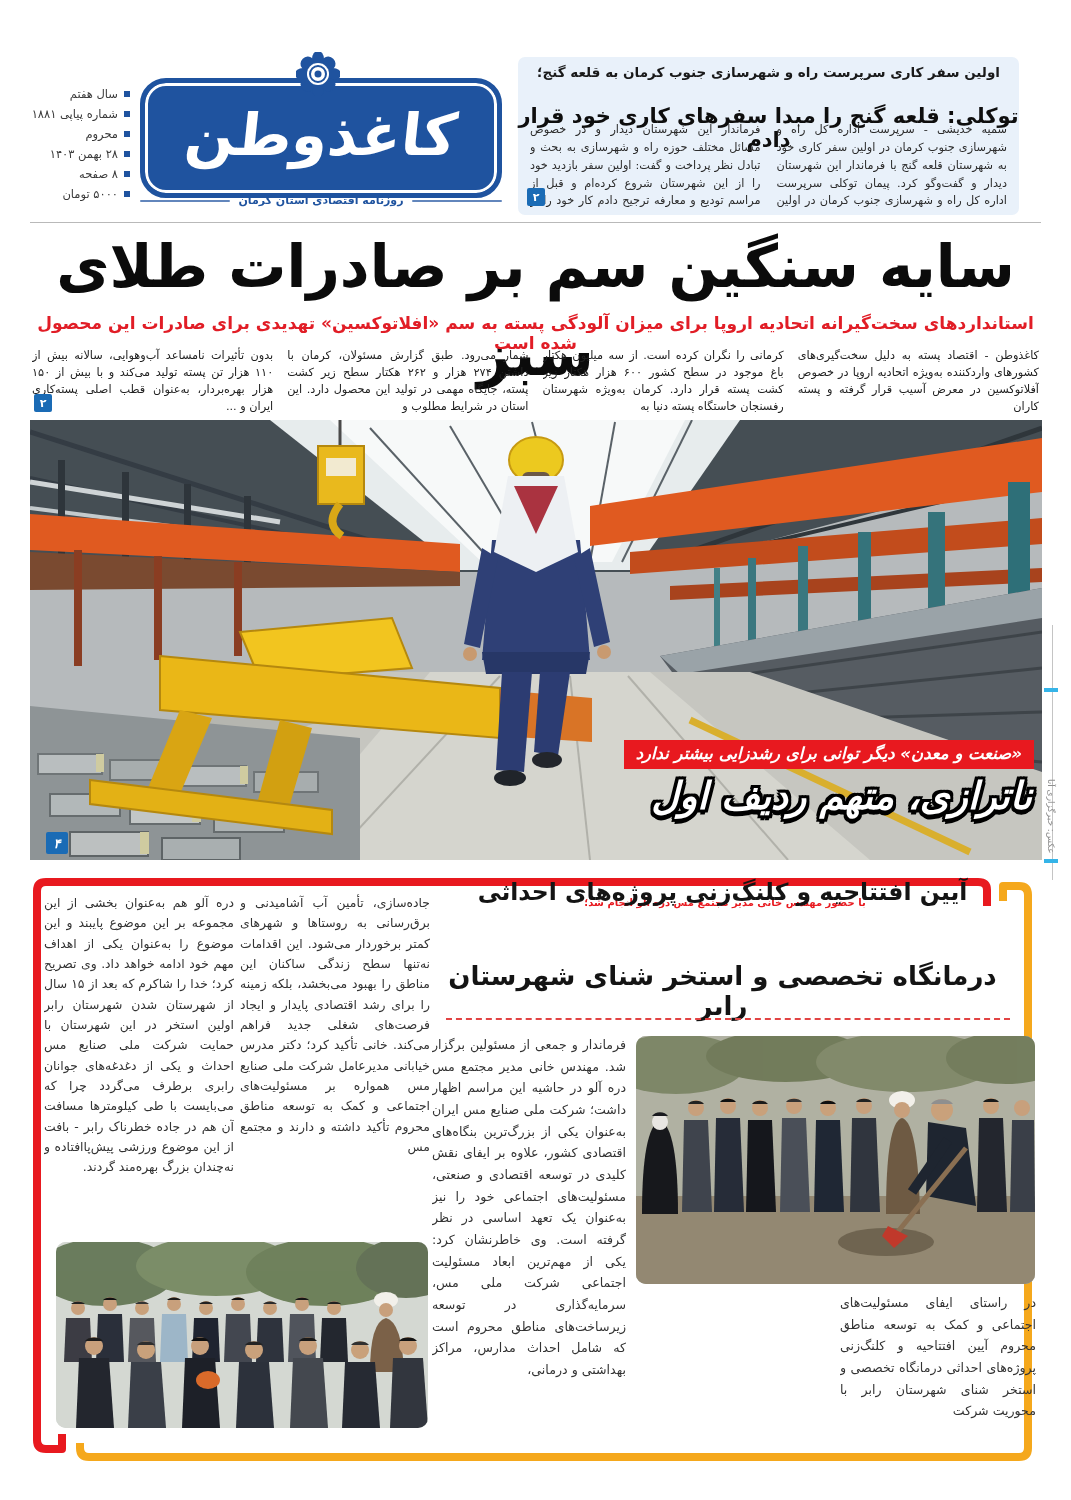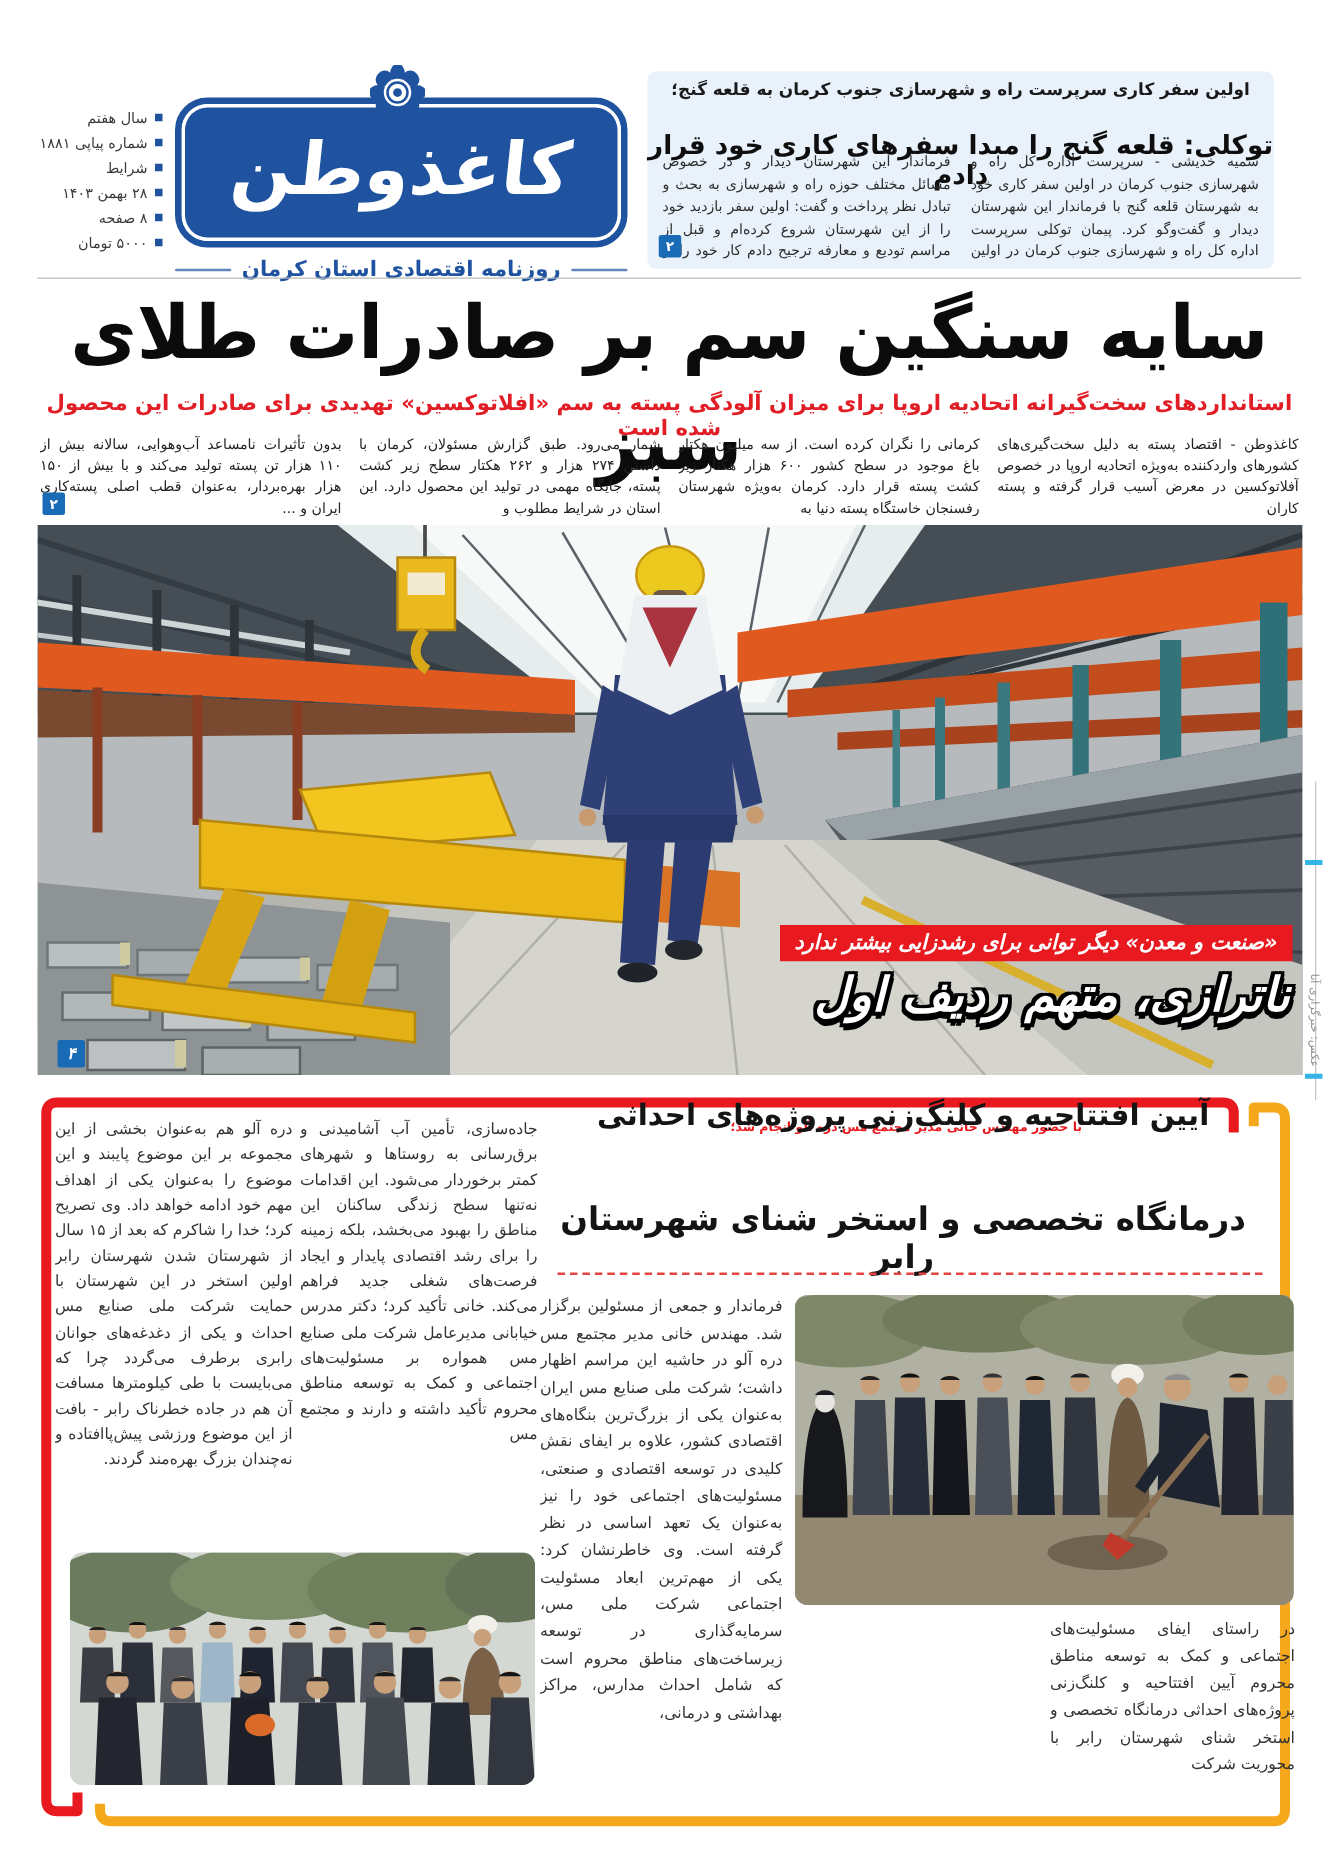--- a/index.html
+++ b/index.html
@@ -8,21 +8,21 @@
   
   .meta-list{position:absolute;left:6px;top:84px;width:124px;}
   .meta-item{display:flex;flex-direction:row;align-items:center;justify-content:flex-start;height:20px;direction:rtl;}
   .meta-bullet{width:6px;height:6px;background:#1f539f;margin-left:6px;flex:none;}
   .meta-label{font-size:11.5px;color:#3a3a3a;white-space:nowrap;}
   .logo-box{position:absolute;left:140px;top:78px;width:352px;height:110px;background:#1f539f;border:5px solid #1f539f;border-radius:26px;box-shadow:inset 0 0 0 3px #fff;display:flex;align-items:center;justify-content:center;}
   .logo-title{color:#fff;font-size:58px;font-weight:bold;transform:skewX(-6deg);line-height:1;padding-bottom:6px;}
   .logo-flower{position:absolute;left:296px;top:52px;width:44px;height:44px;}
   .logo-tagline-row{position:absolute;left:140px;top:194px;width:362px;display:flex;align-items:center;}
   .tagline-rule{flex:1;height:2px;background:#1f539f;opacity:.7;border-radius:2px;}
-  .logo-tagline{font-size:17px;font-weight:bold;color:#1f539f;margin:12px 8px;white-space:nowrap;}
+  .logo-tagline{font-size:11px;font-weight:bold;color:#1f539f;margin:0 8px;white-space:nowrap;}
   .header-divider{position:absolute;left:30px;width:1011px;top:222px;border-top:1px solid #b9b9b9;}
   
   .top-panel{position:absolute;left:518px;top:57px;width:501px;height:158px;background:#e9f1fa;border-radius:7px;}
   .top-kicker{position:absolute;top:7px;left:0;right:0;text-align:center;font-size:13.5px;font-weight:bold;color:#1a1a1a;}
   .top-headline{position:absolute;top:27px;left:0;right:0;text-align:center;font-size:21px;font-weight:bold;color:#0e0e0e;margin-top:20px;}
   .top-cols{position:absolute;top:64px;left:12px;right:12px;bottom:8px;display:flex;gap:16px;direction:rtl;}
   .top-col{flex:1;font-size:11.3px;line-height:1.58;text-align:justify;color:#2c2c2c;overflow:hidden;}
   .page-badge{position:absolute;width:18px;height:18px;background:#1a6bb5;color:#fff;font-size:11px;font-weight:bold;display:flex;align-items:center;justify-content:center;border-radius:2px;}
   
   .lead-headline{position:absolute;left:30px;width:1011px;top:224px;text-align:center;font-size:58px;font-weight:bold;color:#0b0b0b;line-height:1.5;transform:scaleY(1.02);}
@@ -57,21 +57,21 @@
     <div class="meta-item">
         <span class="meta-bullet"></span>
         <span class="meta-label">سال هفتم</span>
       </div>
     <div class="meta-item">
         <span class="meta-bullet"></span>
         <span class="meta-label">شماره پیاپی ۱۸۸۱</span>
       </div>
     <div class="meta-item">
         <span class="meta-bullet"></span>
-        <span class="meta-label">شرایط</span>
+        <span class="meta-label">محروم</span>
       </div>
     <div class="meta-item">
         <span class="meta-bullet"></span>
         <span class="meta-label">۲۸ بهمن ۱۴۰۳</span>
       </div>
     <div class="meta-item">
         <span class="meta-bullet"></span>
         <span class="meta-label">۸ صفحه</span>
       </div>
     <div class="meta-item">

